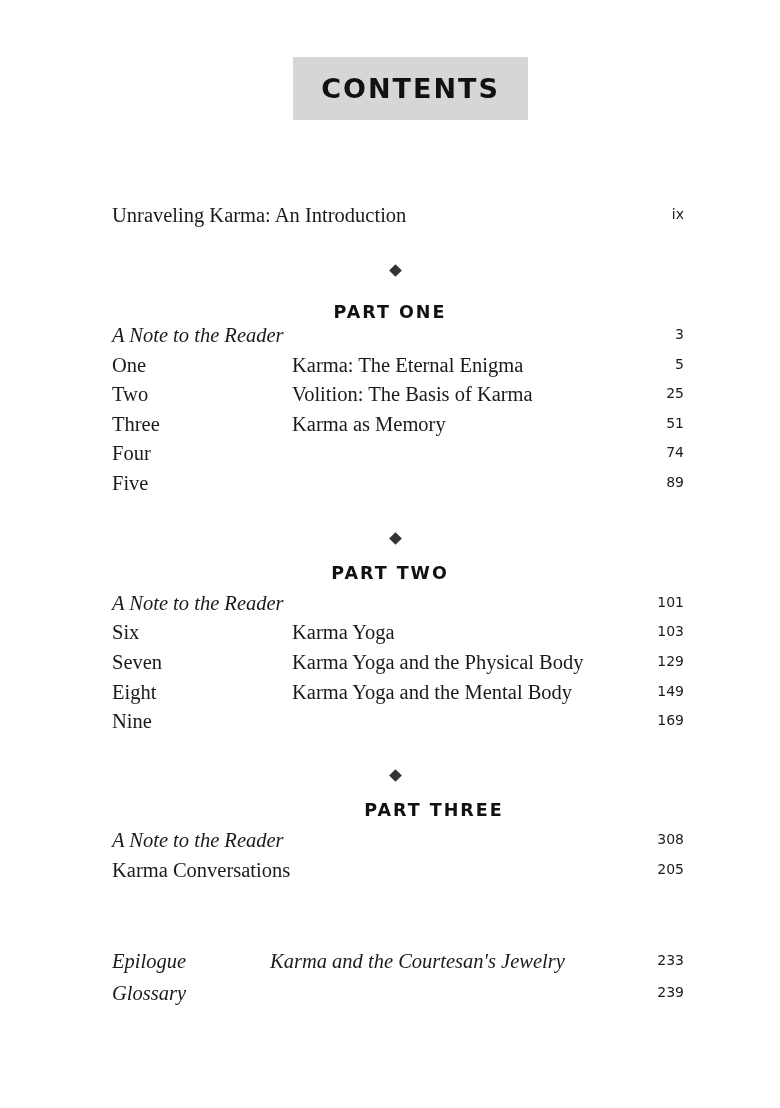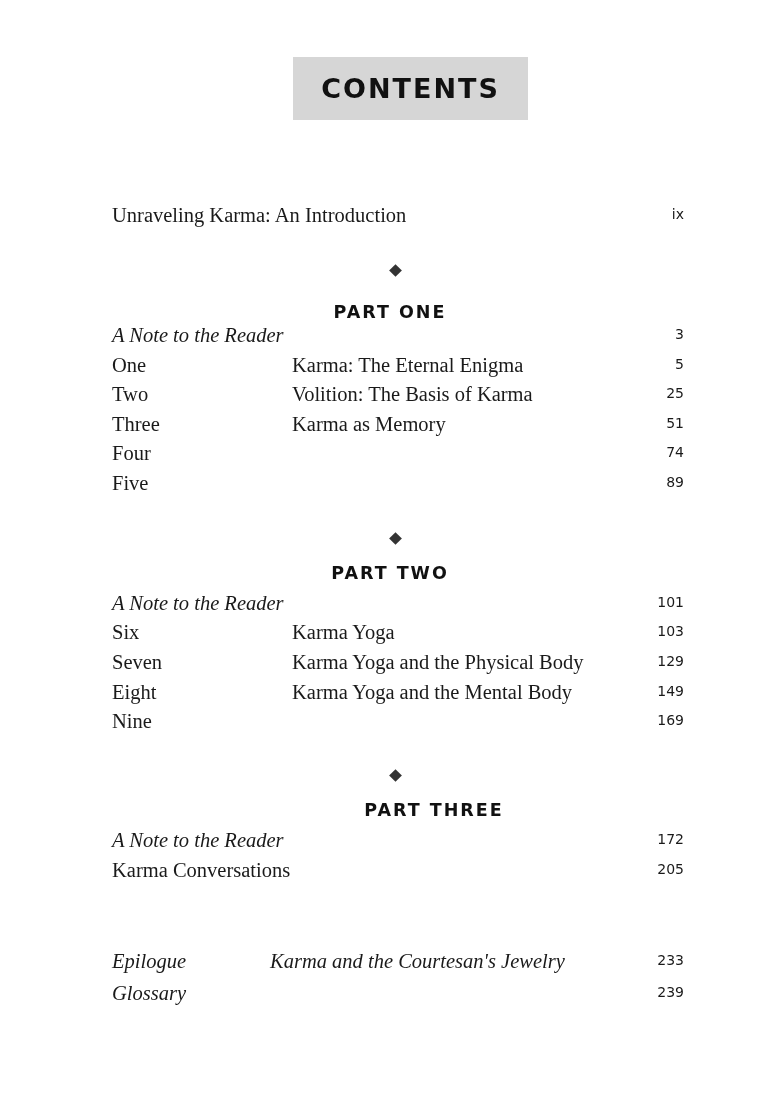--- a/index.html
+++ b/index.html
@@ -137,21 +137,21 @@
 <div class="row" style="top:710px;">
   <span class="label">Nine</span>
   <span class="page">169</span>
 </div>
 
 <div class="diamond" style="top:771px;"></div>
 <div class="part-heading" style="top:800px;padding-left:44px;">PART THREE</div>
 
 <div class="row" style="top:829px;">
   <span class="label italic">A Note to the Reader</span>
-  <span class="page">172</span>
+  <span class="page">308</span>
 </div>
 <div class="row" style="top:859px;">
   <span class="label">Karma Conversations</span>
   <span class="page">205</span>
 </div>
 
 <div class="row" style="top:950px;">
   <span class="label italic">Epilogue</span>
   <span class="chapter italic epi-chapter">Karma and the Courtesan's Jewelry</span>
   <span class="page">233</span>

